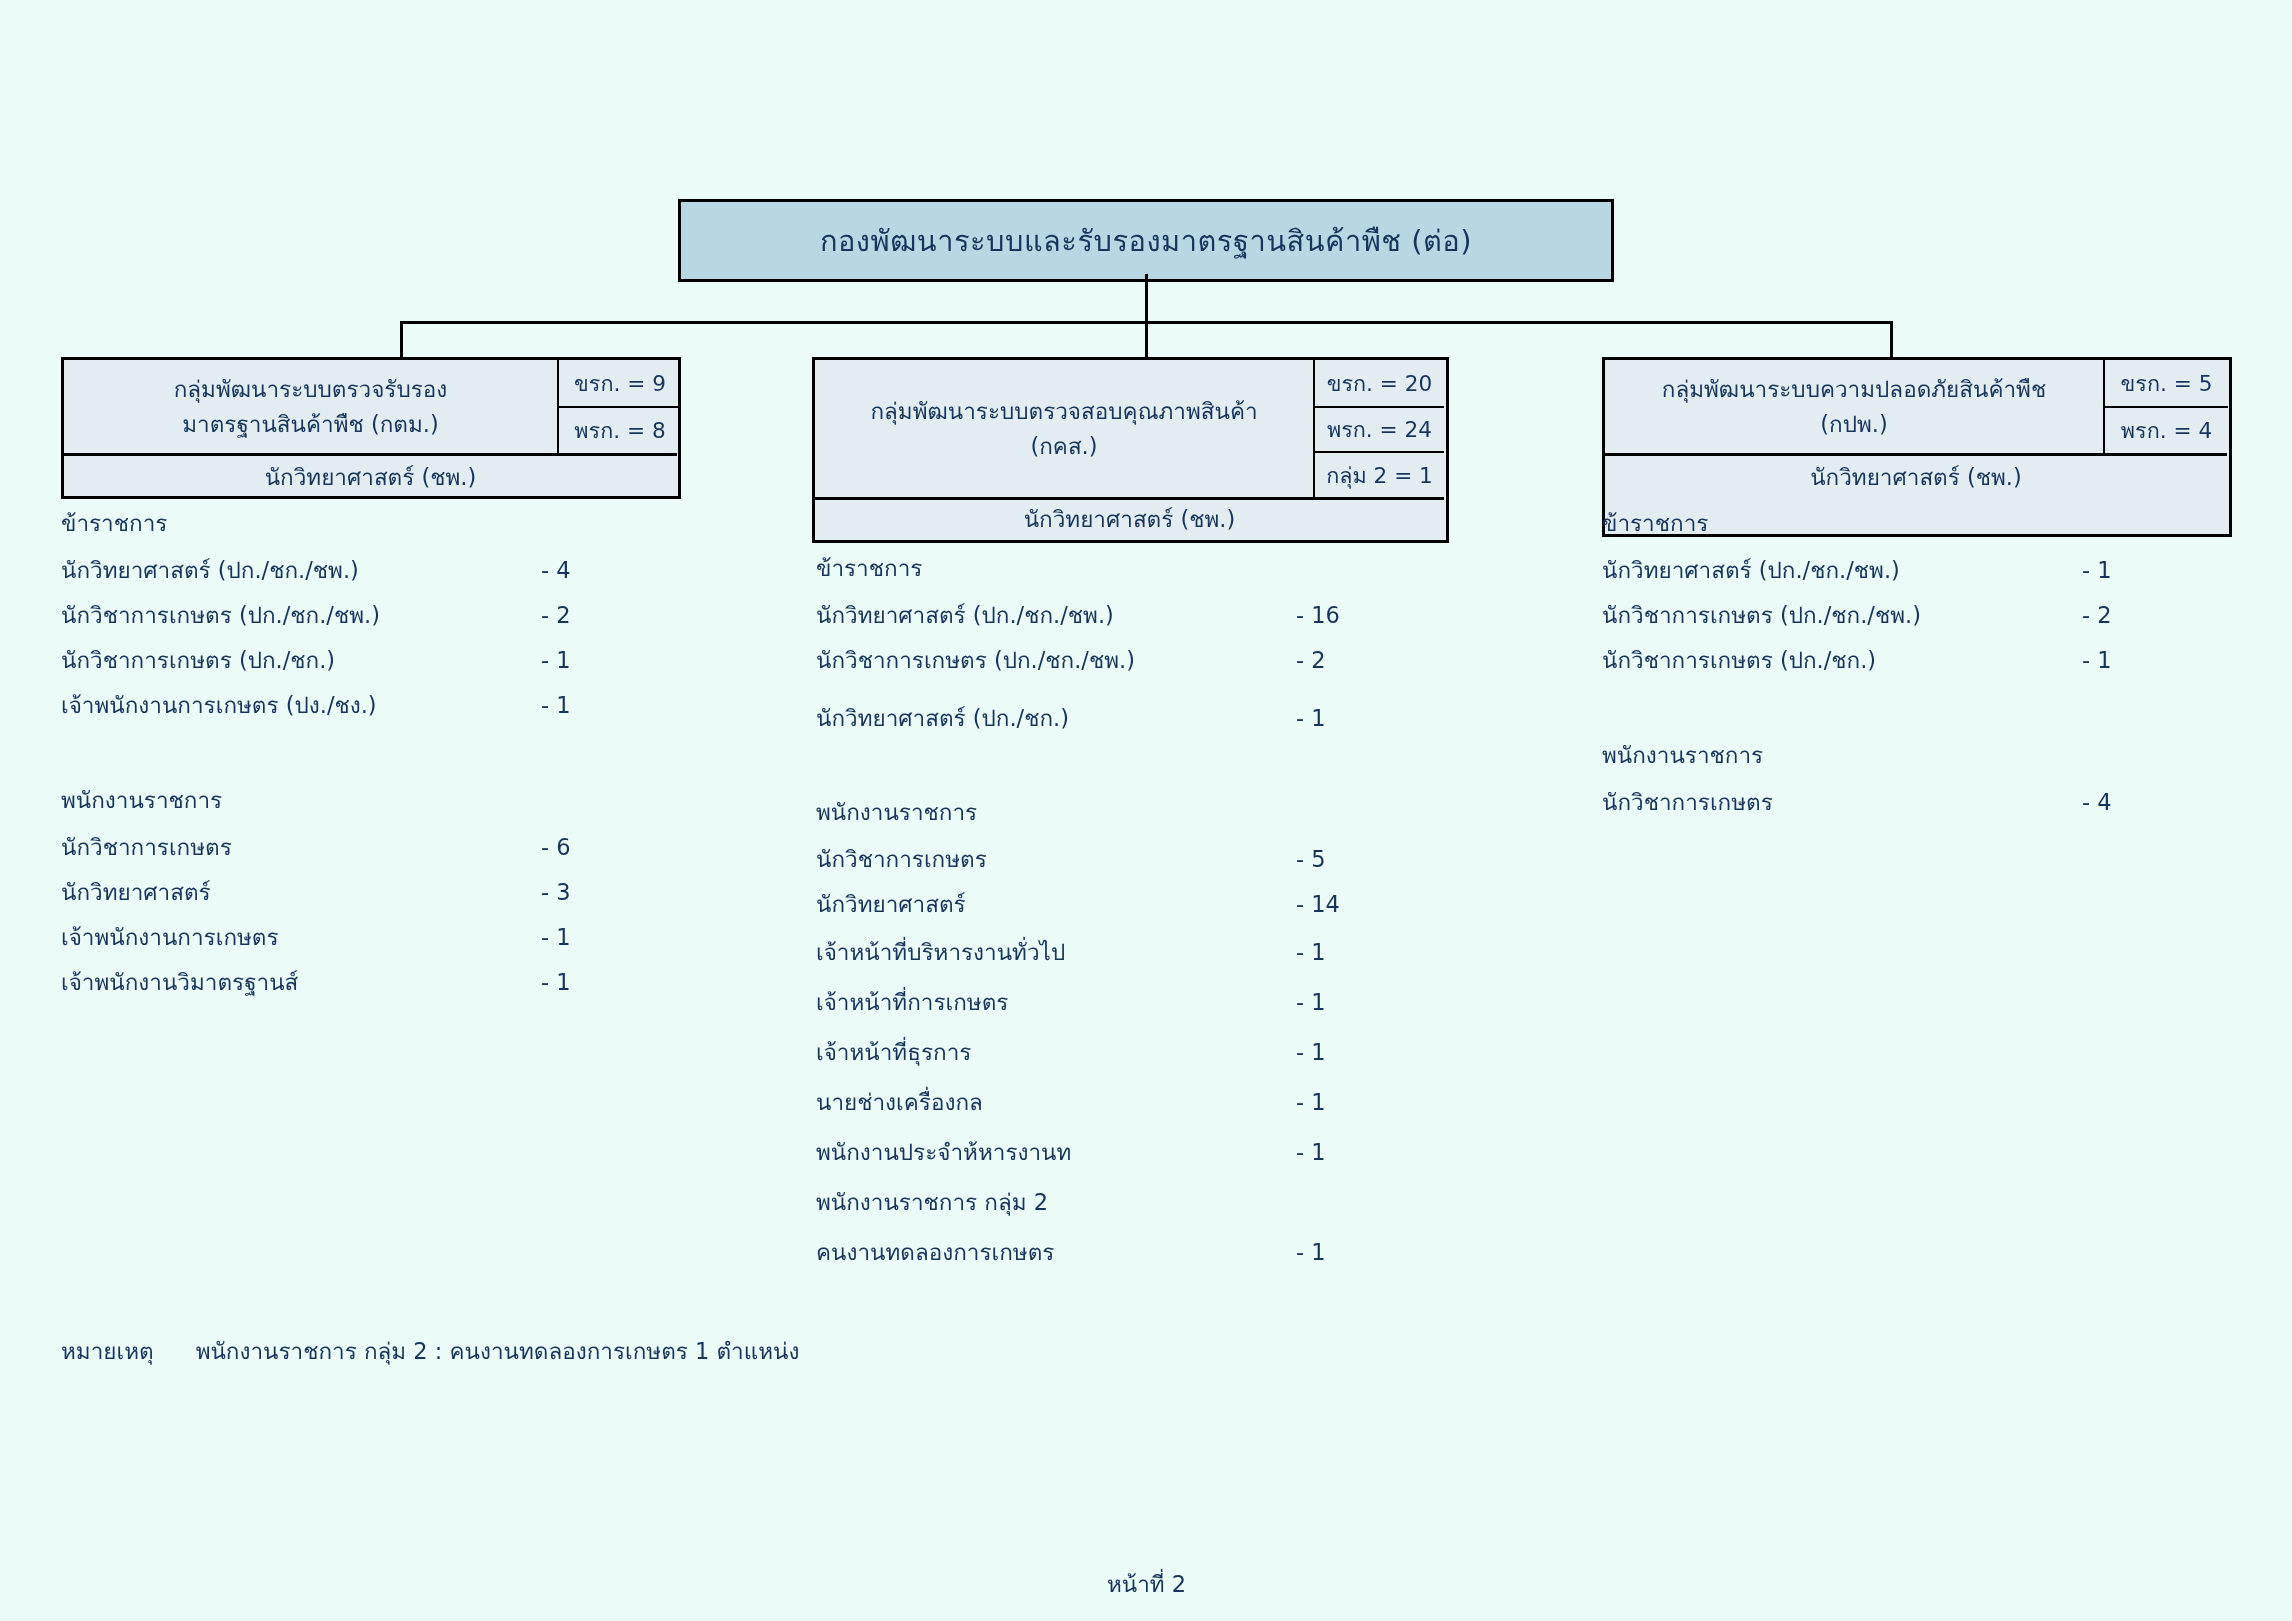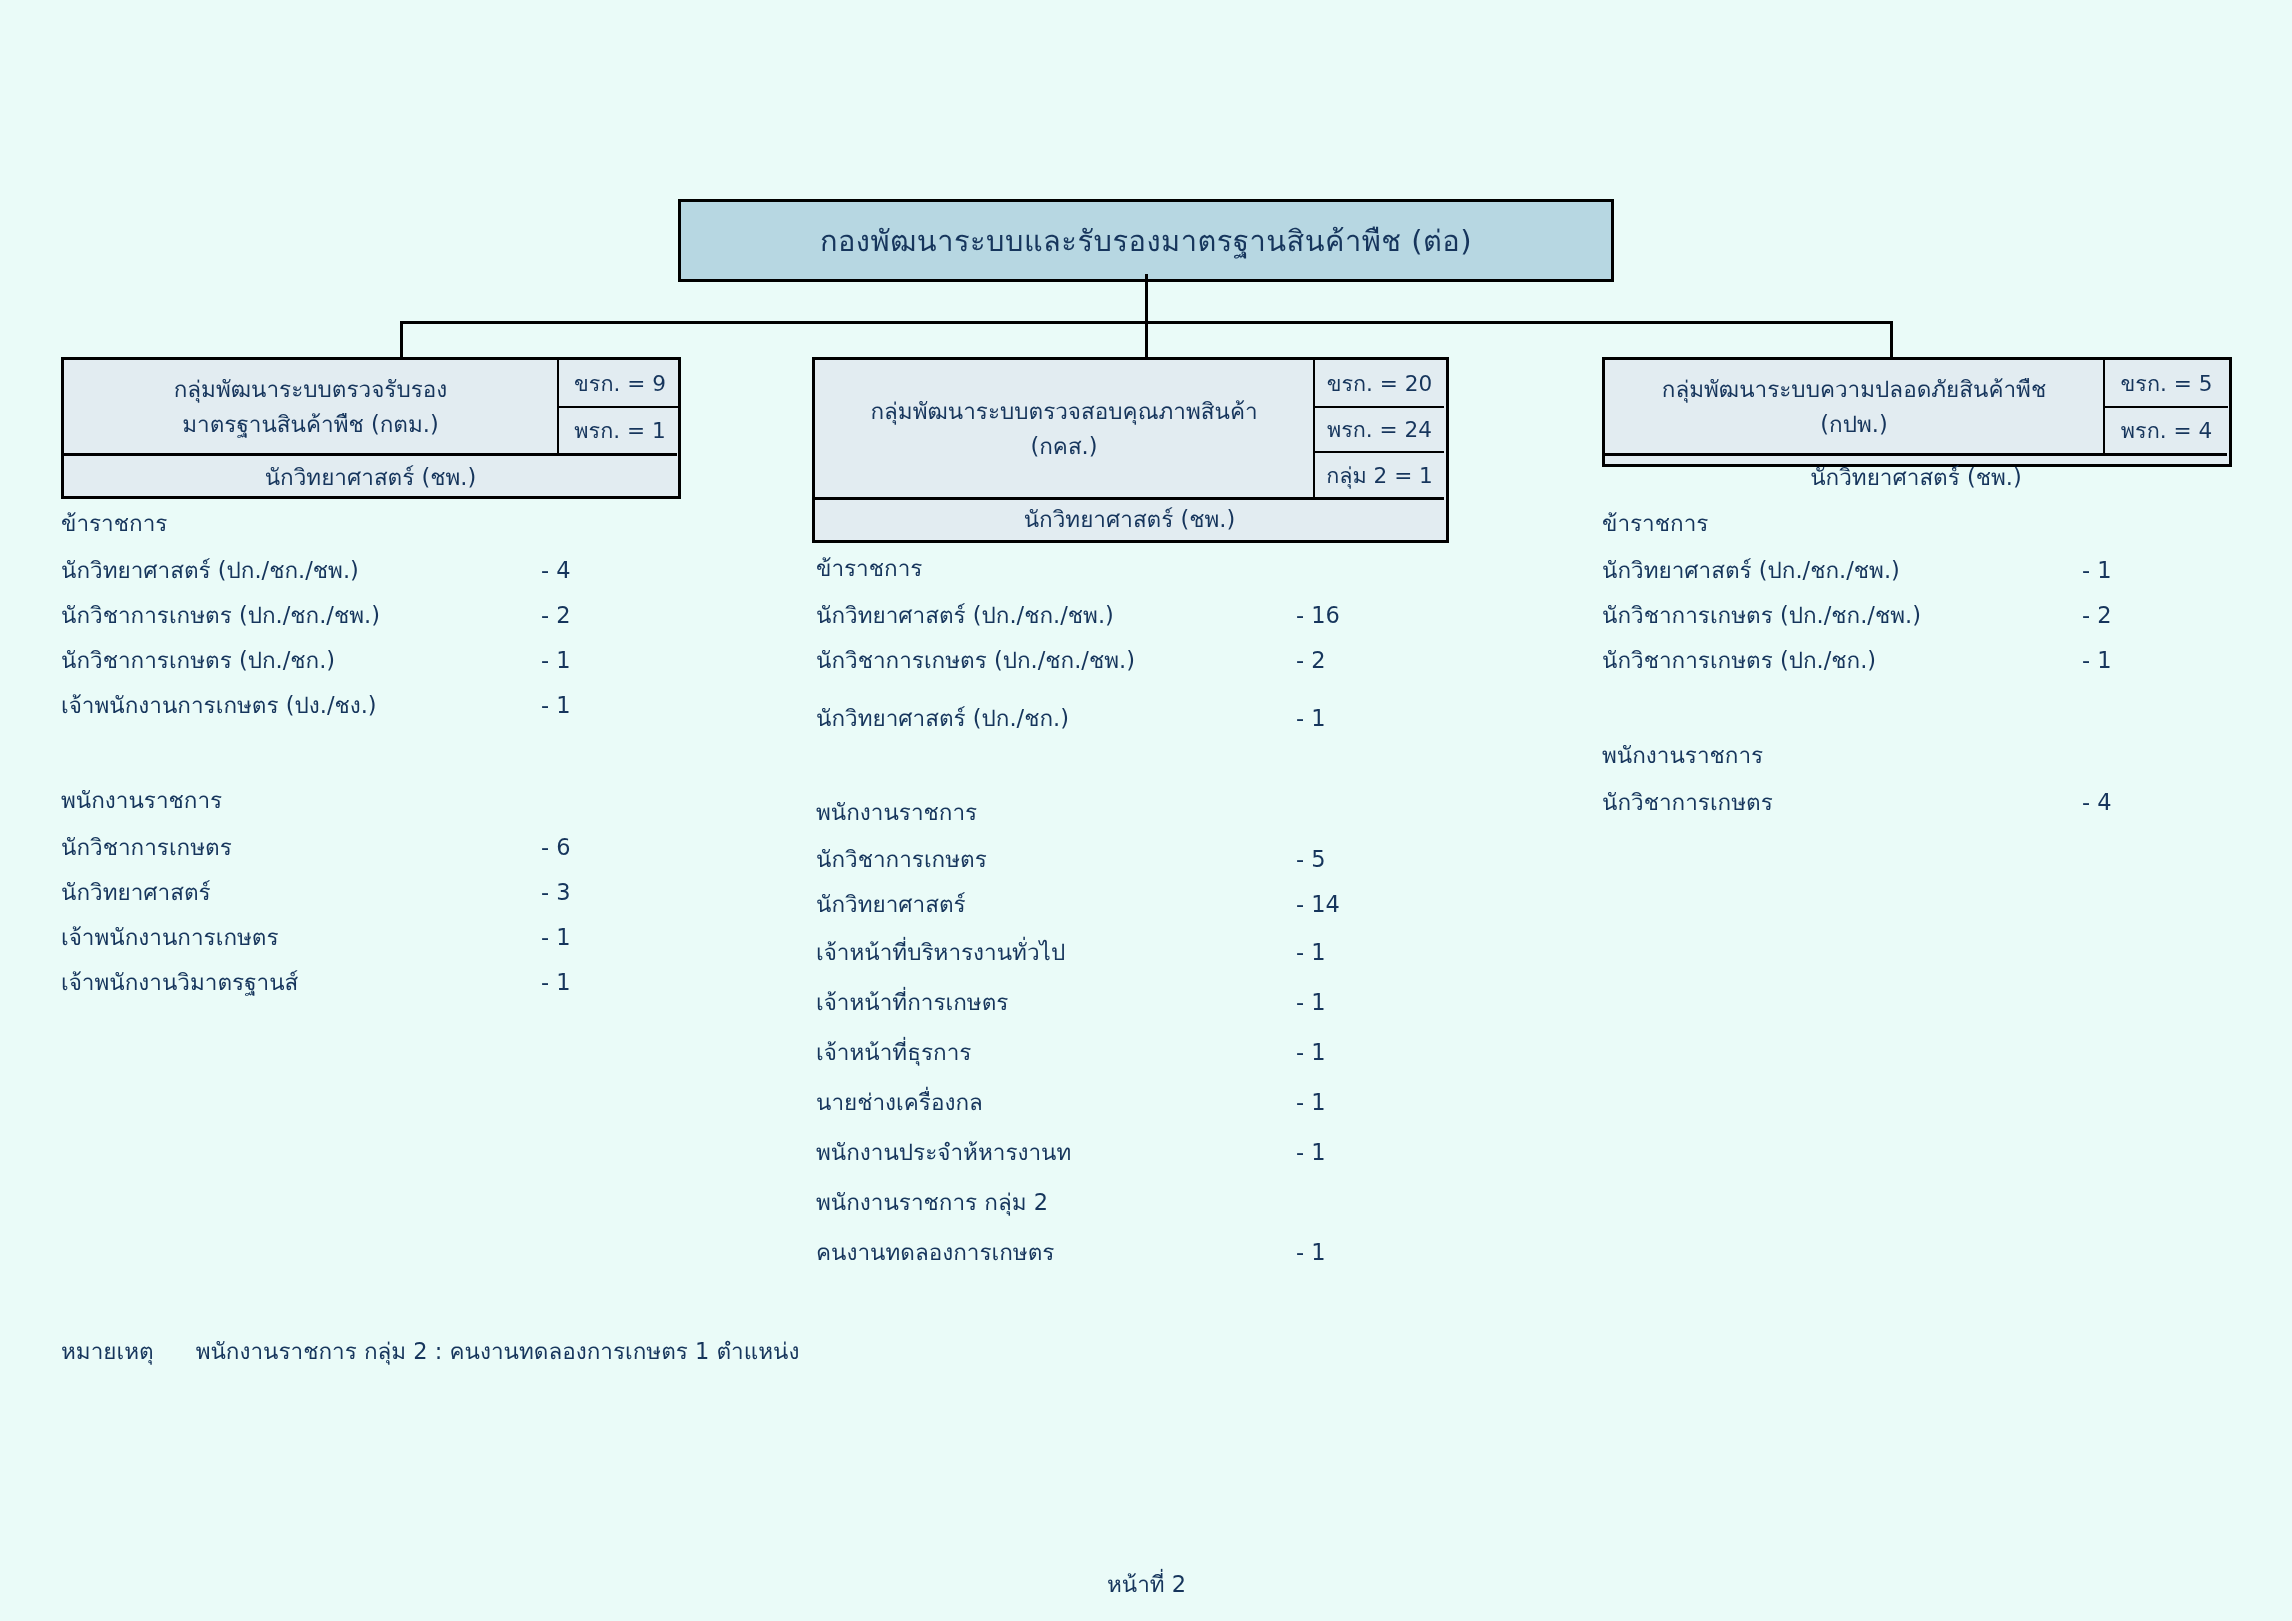--- a/index.html
+++ b/index.html
@@ -141,39 +141,39 @@
   <div class="line-v" style="left:400px; top:321px; height:38px;"></div>
   <div class="line-v" style="left:1890px; top:321px; height:38px;"></div>
 
   <div class="unit-box" style="left:61px; top:357px; width:620px; height:142px;">
     <div class="unit-main" style="width:495px; height:93px;">
       <span class="unit-line">กลุ่มพัฒนาระบบตรวจรับรอง</span>
       <span class="unit-line">มาตรฐานสินค้าพืช (กตม.)</span>
     </div>
     <div class="counts" style="left:495px; width:122px; height:93px;">
       <div class="count-cell" style="height:46px;">ขรก. = 9</div>
-      <div class="count-cell" style="height:47px;">พรก. = 1</div>
+      <div class="count-cell" style="height:47px;">พรก. = 8</div>
     </div>
     <div class="chief-band" style="top:93px; width:613px; height:45px;">นักวิทยาศาสตร์ (ชพ.)</div>
   </div>
 
   <div class="unit-box" style="left:812px; top:357px; width:637px; height:186px;">
     <div class="unit-main" style="width:500px; height:137px;">
       <span class="unit-line">กลุ่มพัฒนาระบบตรวจสอบคุณภาพสินค้า</span>
       <span class="unit-line">(กคส.)</span>
     </div>
     <div class="counts" style="left:500px; width:129px; height:137px;">
       <div class="count-cell" style="height:46px;">ขรก. = 20</div>
       <div class="count-cell" style="height:45px;">พรก. = 24</div>
       <div class="count-cell" style="height:46px;">กลุ่ม 2 = 1</div>
     </div>
     <div class="chief-band" style="top:137px; width:629px; height:41px;">นักวิทยาศาสตร์ (ชพ.)</div>
   </div>
 
-  <div class="unit-box" style="left:1602px; top:357px; width:630px; height:110px;">
+  <div class="unit-box" style="left:1602px; top:357px; width:630px; height:180px;">
     <div class="unit-main" style="width:500px; height:93px;">
       <span class="unit-line">กลุ่มพัฒนาระบบความปลอดภัยสินค้าพืช</span>
       <span class="unit-line">(กปพ.)</span>
     </div>
     <div class="counts" style="left:500px; width:123px; height:93px;">
       <div class="count-cell" style="height:46px;">ขรก. = 5</div>
       <div class="count-cell" style="height:47px;">พรก. = 4</div>
     </div>
     <div class="chief-band" style="top:93px; width:622px; height:45px;">นักวิทยาศาสตร์ (ชพ.)</div>
   </div>

